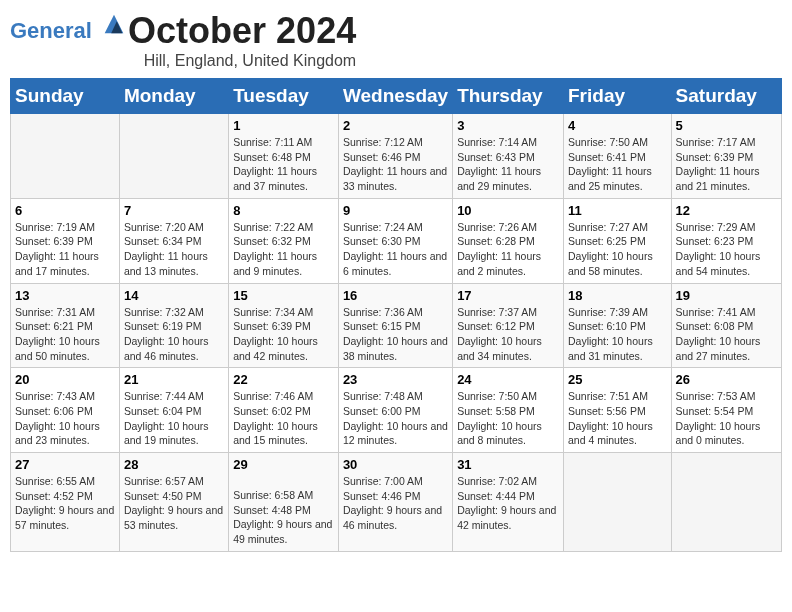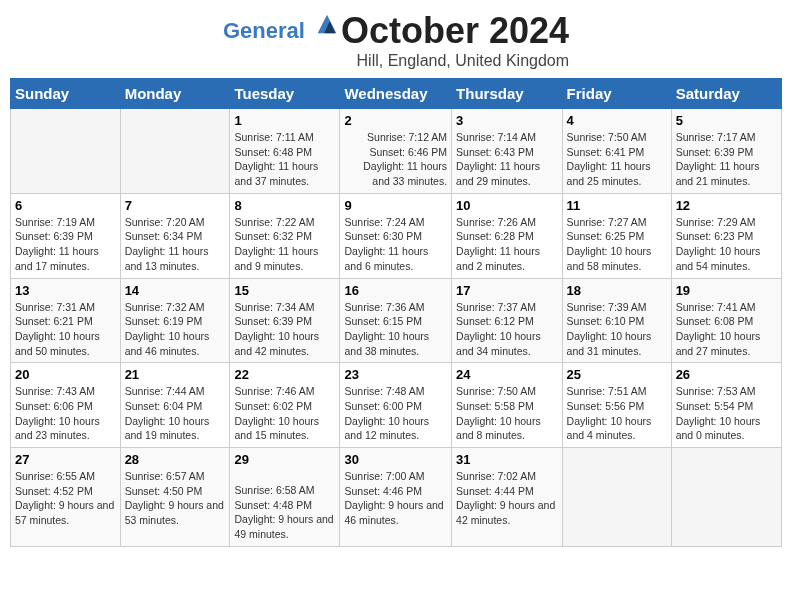--- a/index.html
+++ b/index.html
@@ -5,21 +5,21 @@
     * { box-sizing: border-box; margin: 0; padding: 0; }
     body {
       font-family: Arial, sans-serif;
       background: #fff;
       width: 792px;
       min-height: 612px;
       padding: 10px;
     }
     .header {
       display: flex;
-      justify-content: center;
+      justify-content: flex-start;
       align-items: flex-start;
       margin-bottom: 8px;
     }
     .logo {
       display: flex;
       align-items: center;
     }
     .logo-text {
       font-size: 22px;
       font-weight: bold;
@@ -49,21 +49,21 @@
     table {
       width: 100%;
       border-collapse: collapse;
       font-size: 11px;
     }
     thead tr th {
       background: #2a6db5;
       color: #fff;
       padding: 6px 4px;
       text-align: left;
-      font-size: 15px;
+      font-size: 19px;
       font-weight: bold;
       border: 1px solid #2a6db5;
     }
     tbody tr td {
       border: 1px solid #ccc;
       vertical-align: top;
       padding: 4px;
       width: 113px;
       min-height: 80px;
       background: #fff;
@@ -126,21 +126,21 @@
         <td class="empty-cell"></td>
         <td class="empty-cell"></td>
         <td>
           <span class="day-num">1</span>
           <div class="day-detail" style="white-space: pre-line;">Sunrise: 7:11 AM
 Sunset: 6:48 PM
 Daylight: 11 hours and 37 minutes.</div>
         </td>
         <td>
           <span class="day-num">2</span>
-          <div class="day-detail" style="white-space: pre-line; text-align: right;">Sunrise: 7:12 AM
+          <div class="day-detail" style="white-space: pre-line;">Sunrise: 7:12 AM
 Sunset: 6:46 PM
 Daylight: 11 hours and 33 minutes.</div>
         </td>
         <td>
           <span class="day-num">3</span>
           <div class="day-detail" style="white-space: pre-line;">Sunrise: 7:14 AM
 Sunset: 6:43 PM
 Daylight: 11 hours and 29 minutes.</div>
         </td>
         <td>

